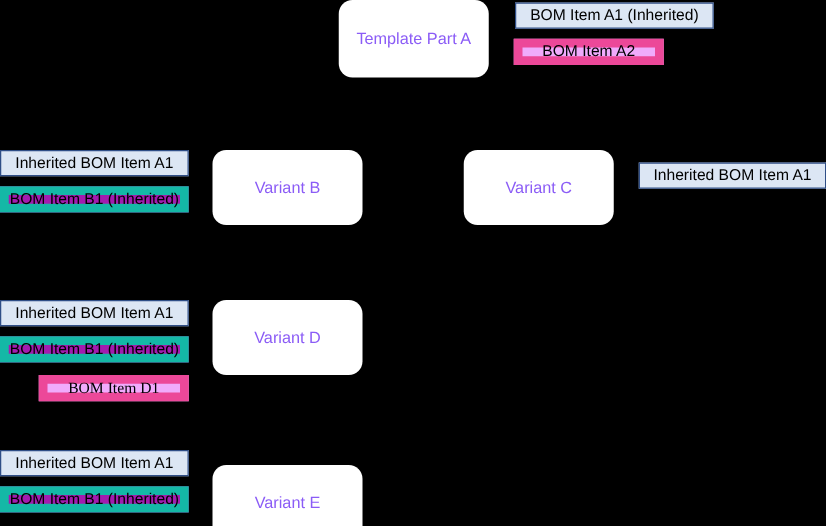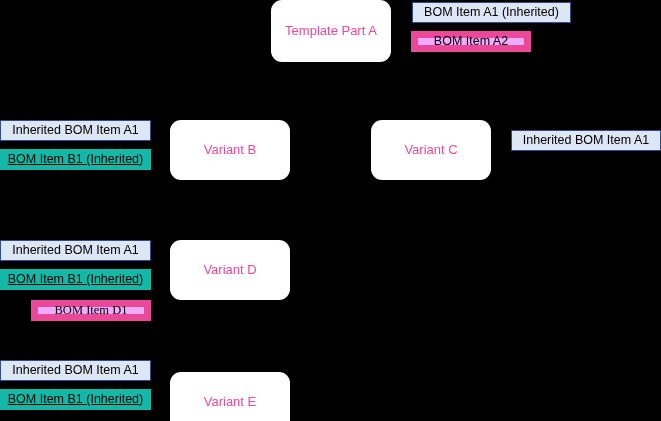--- a/index.html
+++ b/index.html
@@ -18,21 +18,21 @@
   }
 
   
   .node {
     position: absolute;
     background: #ffffff;
     border-radius: 11px;
     display: flex;
     align-items: center;
     justify-content: center;
-    color: #ec4899;
+    color: #8b5cf6;
     font-size: 13px;
     line-height: 1.2;
     text-align: center;
     box-sizing: border-box;
   }
 
   
   .chip {
     position: absolute;
     box-sizing: border-box;
@@ -43,23 +43,22 @@
     line-height: 1.1;
     color: #000000;
     text-align: center;
     white-space: nowrap;
   }
   .chip-inherited-blue {
     background: #dce6f4;
     border: 1px solid #2f4e87;
   }
   .chip-inherited-green {
-    background: #14b8a6;
+    background: #a21caf;
     border: 7px solid #14b8a6;
-    text-decoration: underline;
   }
   .chip-plain {
     background: #f0abfc;
     border: 7px solid #ec4899;
   }
 </style>
 </head>
 <body>
 
 <div id="canvas">

